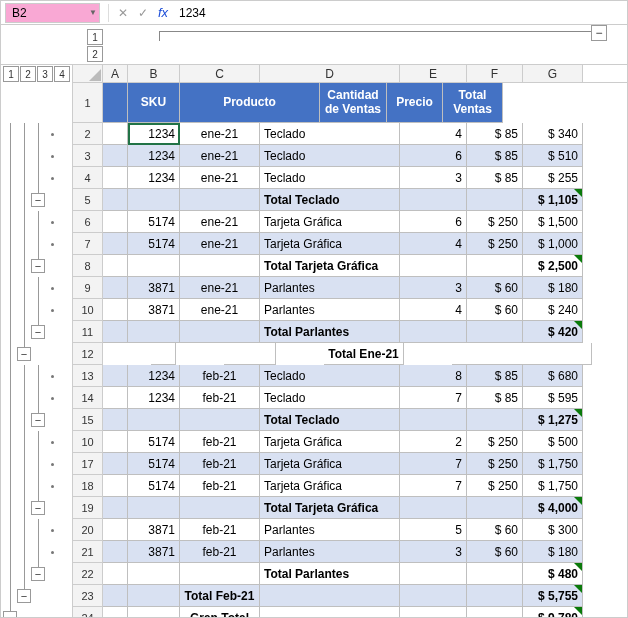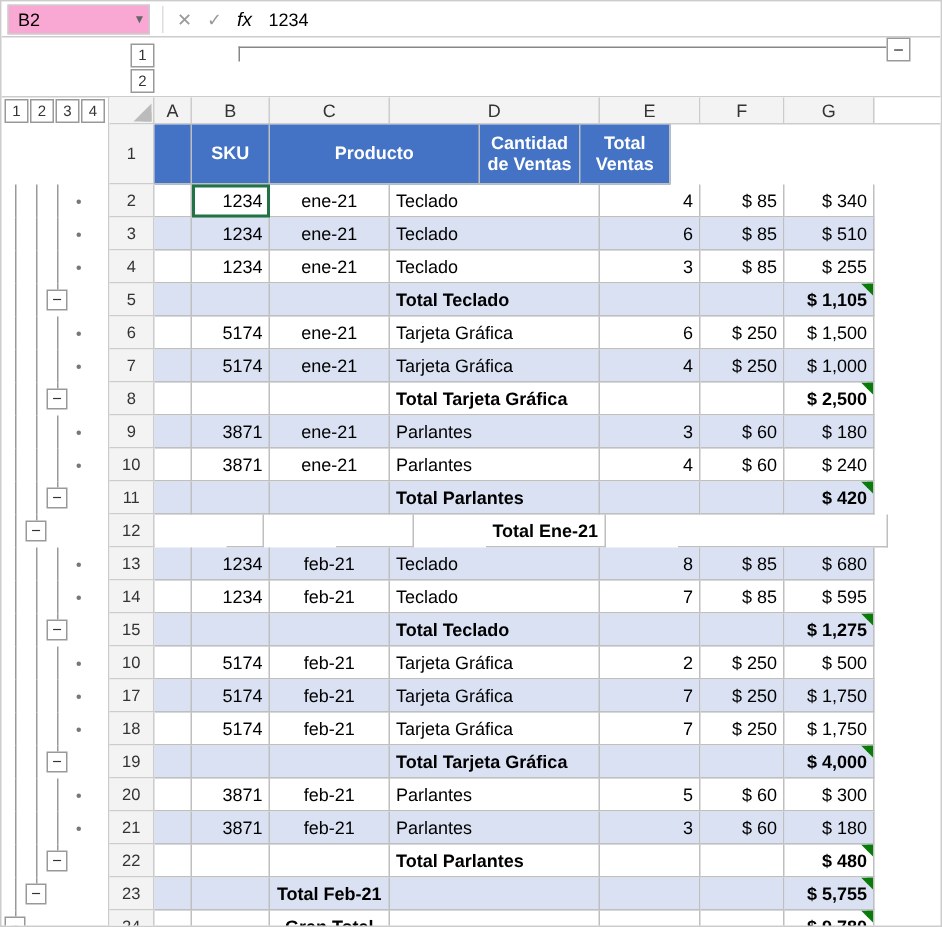--- a/index.html
+++ b/index.html
@@ -4,21 +4,21 @@
 <style>
   * { box-sizing: border-box; font-family: "Segoe UI", Arial, sans-serif; }
   body { margin: 0; background: #fff; font-size: 12px; color: #000; }
   .wrap { width: 628px; height: 618px; position: relative; overflow: hidden; border:1px solid #ccc;}
   
   .formula-bar { display: flex; align-items: center; height: 24px; border-bottom: 1px solid #ccc; background: #fff; }
   .name-box { width: 95px; height: 20px; margin: 2px 4px; border: 1px solid #ccc; background: #f9a8d4; display: flex; align-items: center; padding: 0 6px; font-size: 12px; position: relative; }
   .name-box .dd { position: absolute; right: 2px; font-size: 8px; color: #666; }
   .fb-sep { width: 1px; height: 18px; background: #ddd; margin: 0 4px; }
   .fb-btn { width: 20px; display: flex; justify-content: center; align-items: center; color: #999; font-size: 12px; }
-  .fx { font-style: italic; font-size: 13px; color: #000000;}
+  .fx { font-style: italic; font-size: 13px; color: #1d4ed8;}
   .formula-val { flex: 1; padding: 0 6px; font-size: 12px; }
   
   .outline-top { height: 40px; display: flex; border-bottom: 1px solid #ccc; }
   .outline-top-left { width: 106px; display:flex; align-items:flex-end; justify-content:flex-start; padding:2px 2px; gap:1px;}
   .lvlbtn { width:16px; height:16px; border:1px solid #999; background:#fff; font-size:10px; display:flex; align-items:center; justify-content:center; color:#333;}
   .outline-top-right { flex:1; position:relative; }
   .col-group-bar { border-top:1.5px solid #888; height:10px; position:absolute; }
   .col-group-end { position:absolute; width:16px; height:16px; border:1px solid #999; background:#fff; font-size:12px; display:flex; align-items:center; justify-content:center; color:#333;}
   
   .grid-area { display:flex; }
@@ -416,20 +416,21 @@
       <div class="colh cF">F</div>
       <div class="colh cG">G</div>
     </div>
 
     <div class="row" style="height:40px;">
       <div class="rowh">1</div>
       <div class="cell cA header-cell"></div>
       <div class="cell cB header-cell">SKU</div>
       <div class="cell cD header-cell">Producto</div>
       <div class="cell cE header-cell">Cantidad de Ventas</div>
+      <div class="cell cF header-cell">Precio</div>
       <div class="cell cG header-cell">Total Ventas</div>
     </div>
     <div id="data-rows">
           <div class="row" style="height: 22px;">
             <div class="rowh">2</div>
             <div class="cell cA"></div>
             <div class="cell cB r active">1234</div>
             <div class="cell cC c">ene-21</div>
             <div class="cell cD">Teclado</div>
             <div class="cell cE r">4</div>

